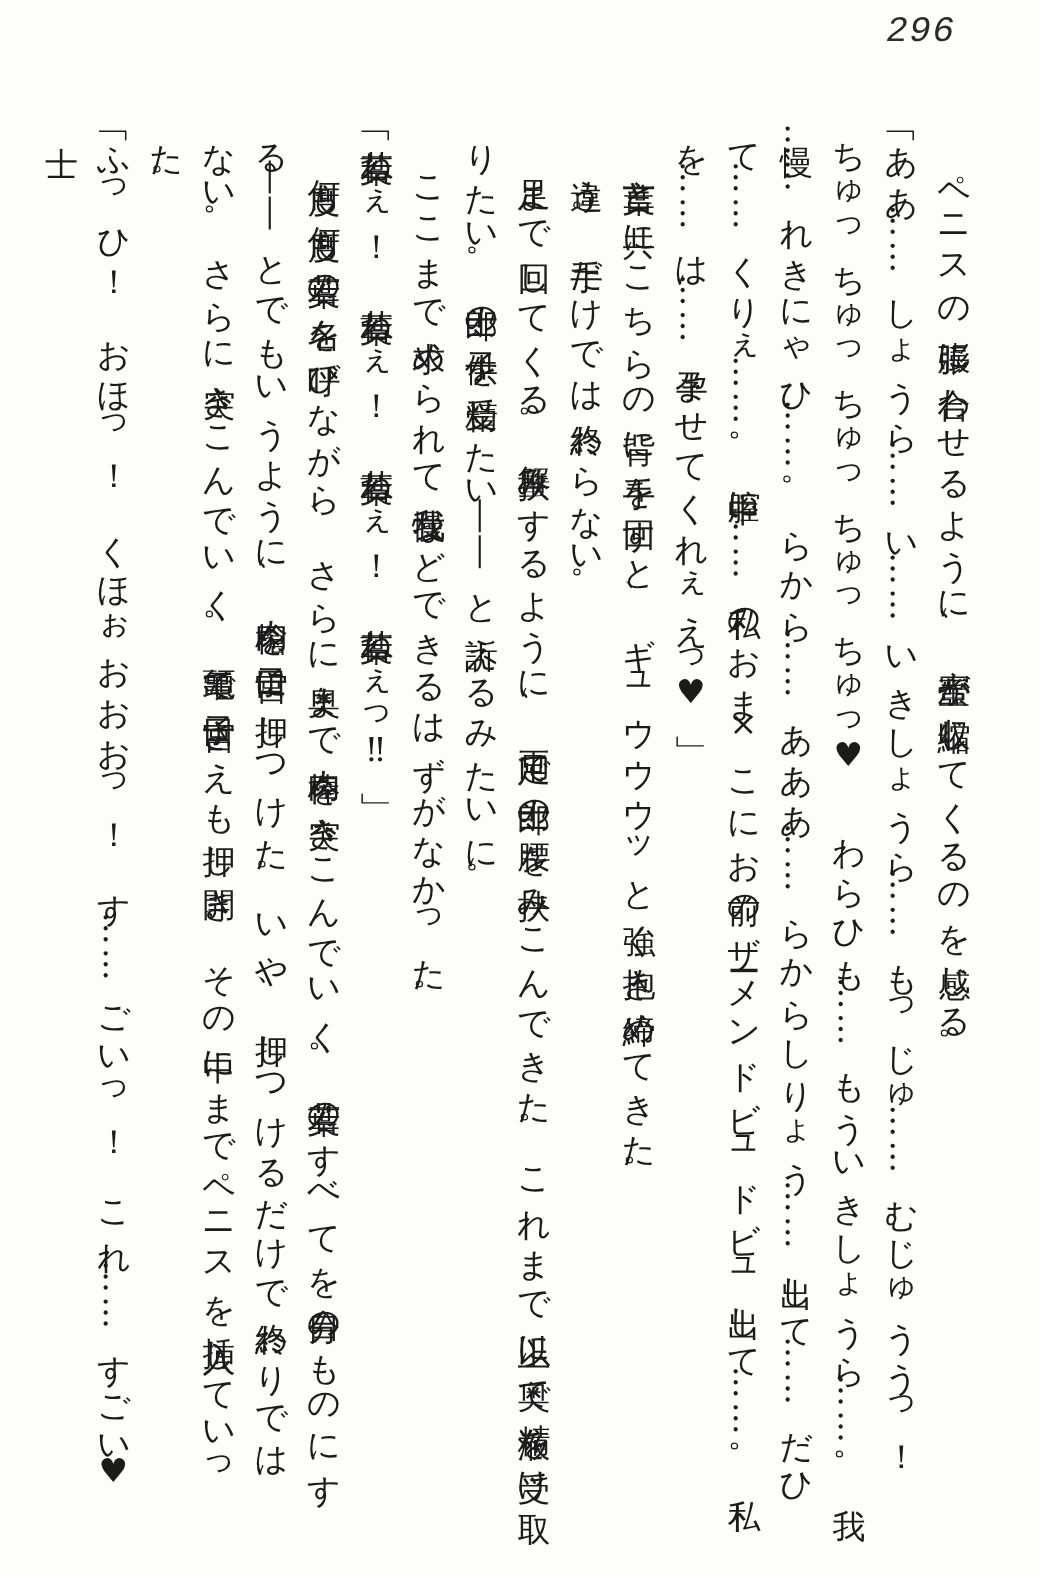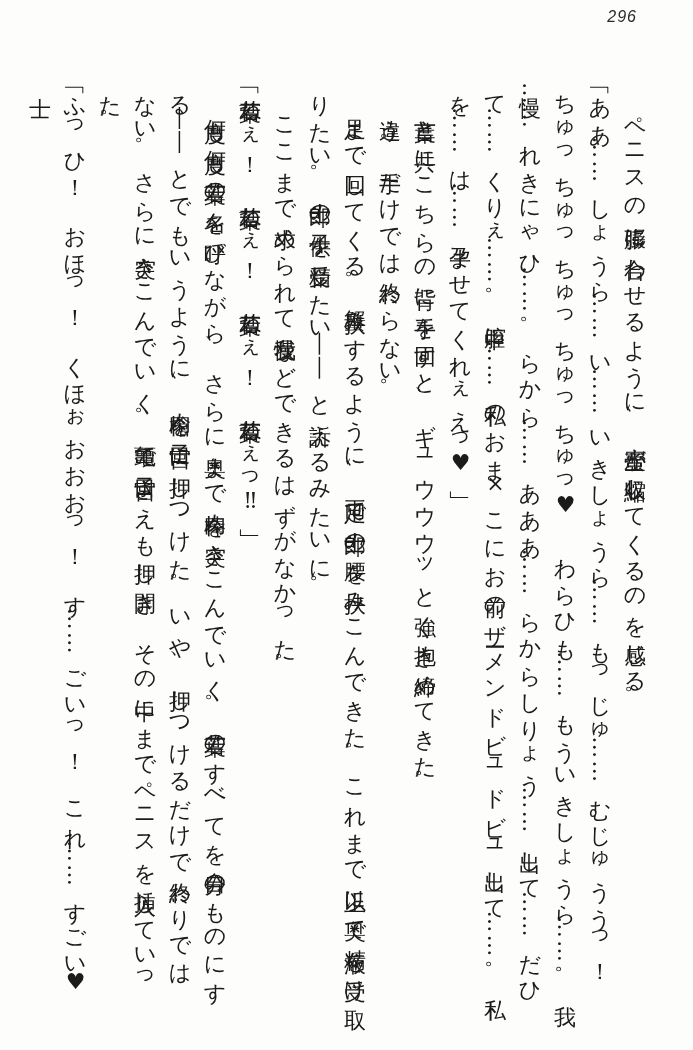--- a/index.html
+++ b/index.html
@@ -12,25 +12,25 @@
     width: 693px;
     height: 1050px;
     background: #fdfdfc;
     overflow: hidden;
     font-family: "DejaVu Serif", serif;
   }
   .page-number {
     position: absolute;
     top: 8px;
     right: 56px;
-    font-size: 16px;
+    font-size: 24px;
     font-style: italic;
     letter-spacing: 1px;
     color: #2a2a2a;
-    font-family: Liberation Sans, sans-serif;
+    font-family: Liberation Mono, monospace;
   }
   .text-block {
     position: absolute;
     top: 80px;
     right: 40px;
     height: 922px;
     writing-mode: vertical-rl;
     text-orientation: mixed;
     font-size: 22px;
     line-height: 35px;

